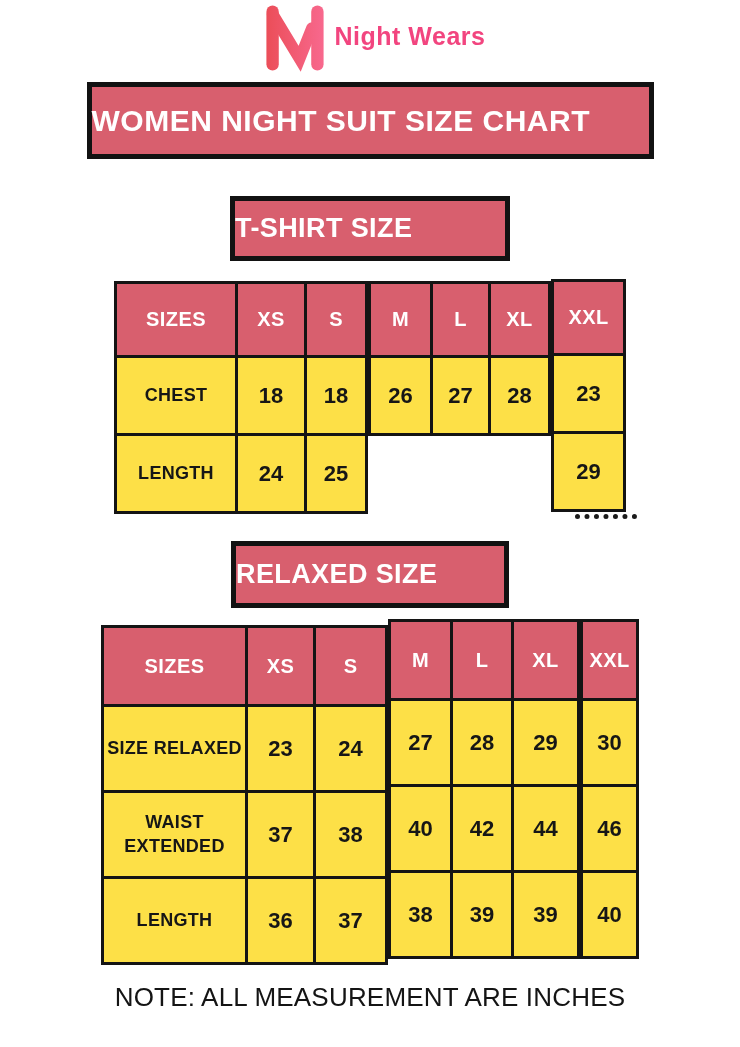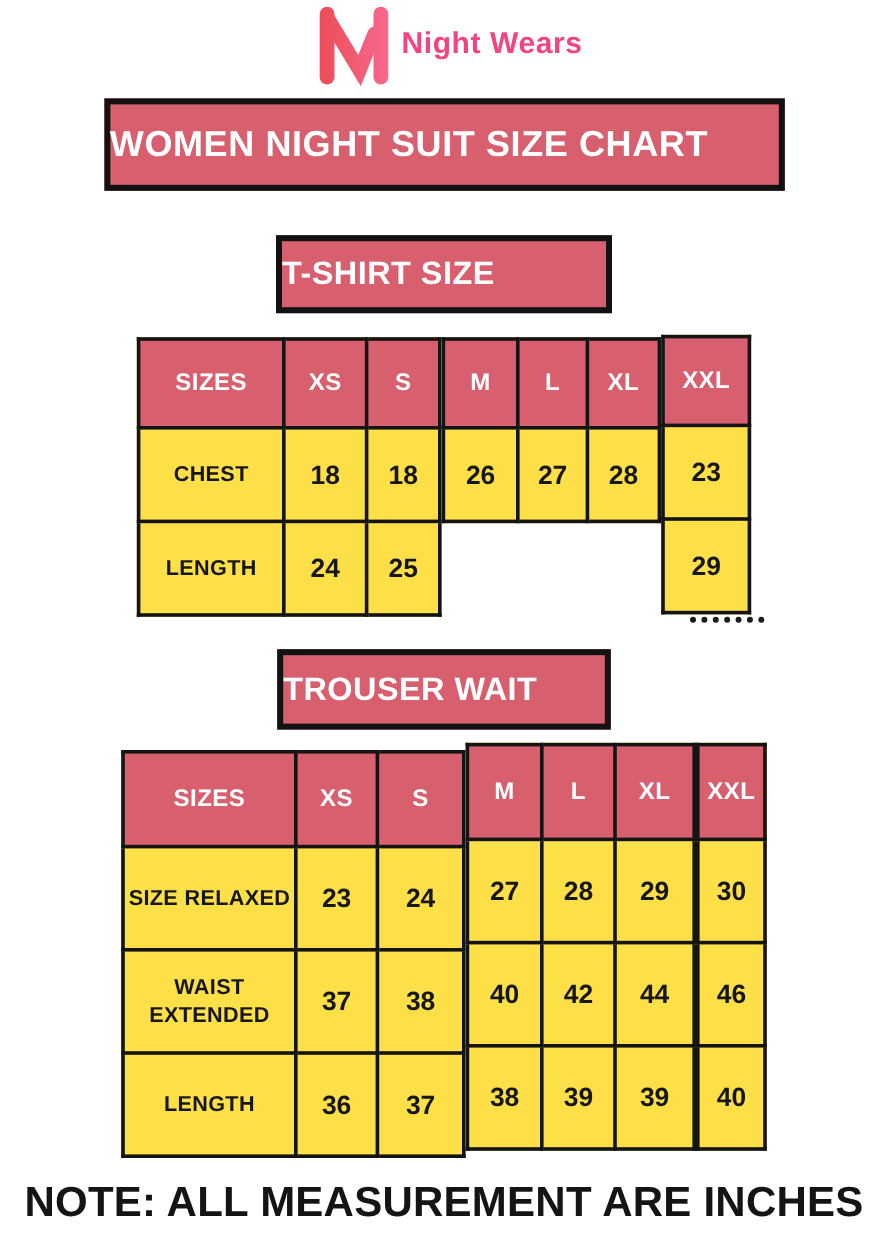--- a/index.html
+++ b/index.html
@@ -49,21 +49,21 @@
   .trouser td{height:83px;}
   .up2{transform:translateY(-2px);}
   .up6{transform:translateY(-6px);}
   .smudge{
     position:absolute;right:-11px;bottom:-5px;width:62px;height:0;
     border-bottom:5px dotted #1b1b1b;
   }
   
   .note{
     margin-top:17px;
-    color:#141414;font-size:35px;font-weight:bold;letter-spacing:.2px;
+    color:#141414;font-size:26px;font-weight:normal;letter-spacing:.2px;
     text-align:center;
   }
 </style>
 </head>
 <body>
 
 <div class="canvas">
 
   <div class="logo-wrap">
     <svg class="logo-mark" width="80" height="68" viewBox="0 0 100 88" aria-hidden="true">
@@ -145,21 +145,21 @@
           </tr>
       <tr>
             <td>29</td>
           </tr>
     </tbody>
       </table>
     <div class="smudge"></div>
   </div>
 
   <div class="banner sub2">
-    <span>TROUSER WAIT</span>
+    <span>RELAXED SIZE</span>
   </div>
 
   <div class="chart trouser">
     <table class="grid">
       <colgroup>
           <col style="width:144px">
           <col style="width:68px">
           <col style="width:72px">
         </colgroup>
       <tbody>

